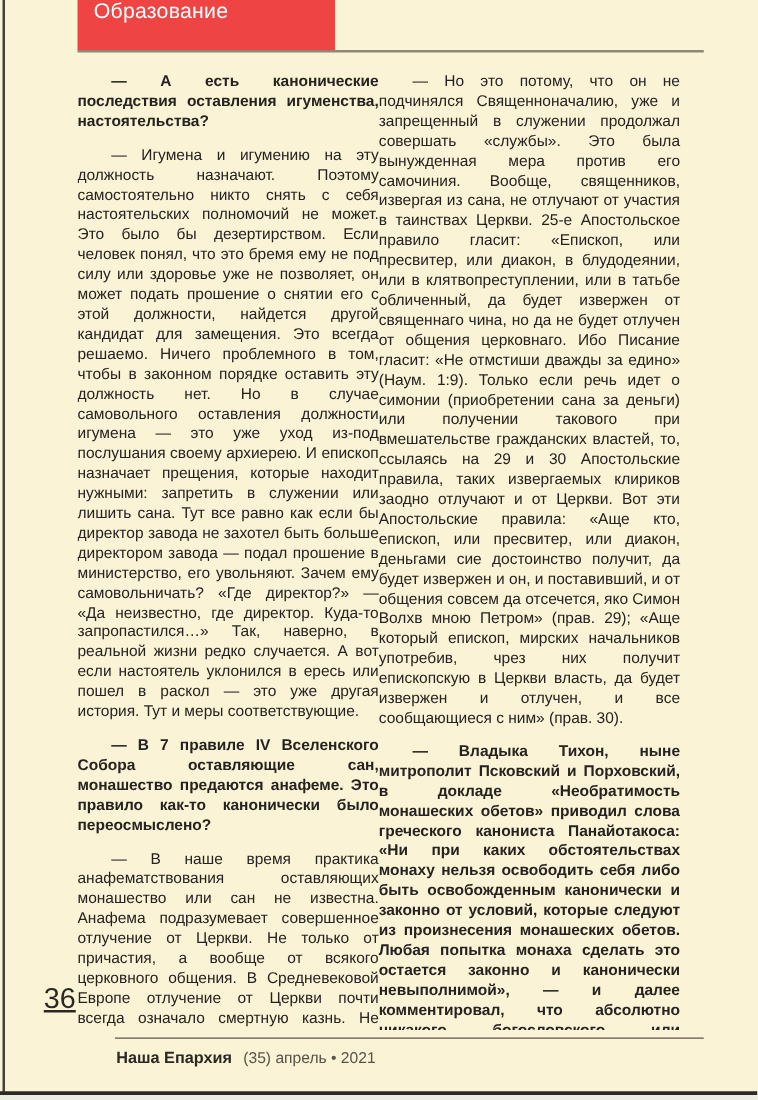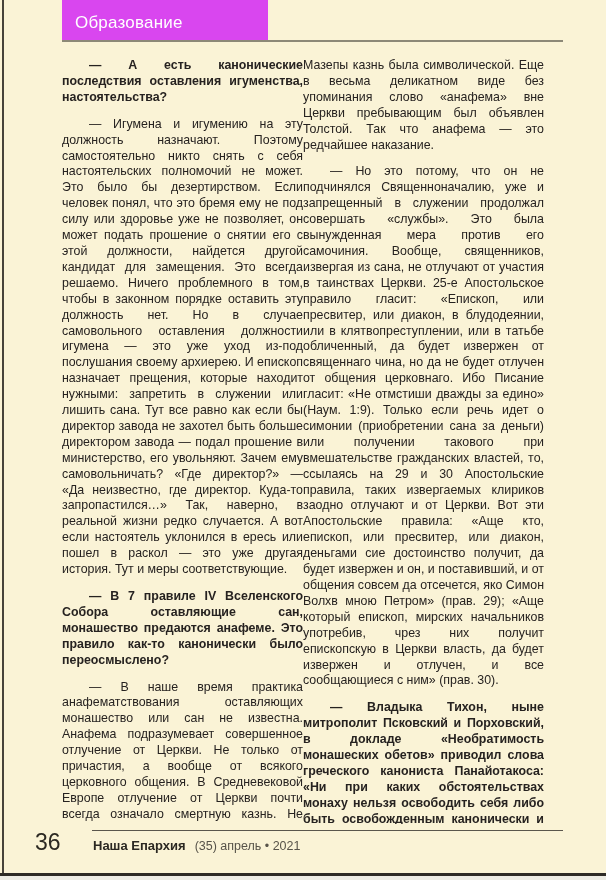--- a/index.html
+++ b/index.html
@@ -10,23 +10,23 @@
     color:#262220;
   }
   
   .frame-left{position:absolute;left:2px;top:0;width:2px;height:875px;background:#46423a;}
   .frame-bottom{position:absolute;left:0;top:873px;width:606px;height:3px;background:#2e2b26;}
   .below-page{position:absolute;left:0;top:876px;width:606px;height:4px;background:#edece4;}
 
   
   .tab{
     position:absolute;left:62px;top:0;width:206px;height:40px;
-    background:#d946ef;
-    display:flex;align-items:flex-end;
-    padding:0 0 7px 13px;box-sizing:border-box;
+    background:#ef4444;
+    display:flex;align-items:center;
+    padding:0 0 23px 13px;box-sizing:border-box;
   }
   .tab span{color:#ffffff;font-size:17px;letter-spacing:.2px;}
   .header-rule{position:absolute;left:62px;top:40px;width:501px;height:2px;background:#8c8877;}
 
   
   .columns{
     position:absolute;left:62px;top:58px;width:501px;height:766px;
     display:flex;overflow:hidden;
   }
   .col{width:241px;flex:0 0 241px;}
@@ -35,21 +35,21 @@
     font-size:12.4px;line-height:15.9px;
     text-align:justify;
     text-indent:27px;
   }
   .col p.q{font-weight:bold;}
   .col p.noindent{text-indent:0;}
   .col p:last-child{margin-bottom:0;}
 
   
   .footer-rule{position:absolute;left:92px;top:830px;width:471px;height:1px;background:#5a564c;}
-  .footer-pagenum{position:absolute;left:35px;top:829px;font-size:23px;color:#2b2822;}
+  .footer-pagenum{position:absolute;left:35px;top:785px;font-size:23px;color:#2b2822;text-decoration:underline;}
   .footer-text{position:absolute;left:93px;top:838px;font-size:13px;}
   .footer-text .mag{font-weight:bold;color:#2b2822;margin-top:35px;}
   .footer-text .issue{font-weight:normal;color:#575349;margin-left:9px;font-size:12.5px;}
 </style>
 </head>
 <body>
 
 <div class="tab">
   <span>Образование</span>
 </div>
@@ -57,21 +57,20 @@
 
 <div class="columns">
   <div class="col">
     <p class="q">— А есть канонические последствия оставления игуменства, настоятельства?</p>
     <p>— Игумена и игумению на эту должность назначают. Поэтому самостоятельно никто снять с себя настоятельских полномочий не может. Это было бы дезертирством. Если человек понял, что это бремя ему не под силу или здоровье уже не позволяет, он может подать прошение о снятии его с этой должности, найдется другой кандидат для замещения. Это всегда решаемо. Ничего проблемного в том, чтобы в законном порядке оставить эту должность нет. Но в случае самовольного оставления должности игумена — это уже уход из-под послушания своему архиерею. И епископ назначает прещения, которые находит нужными: запретить в служении или лишить сана. Тут все равно как если бы директор завода не захотел быть больше директором завода — подал прошение в министерство, его увольняют. Зачем ему самовольничать? «Где директор?» — «Да неизвестно, где директор. Куда-то запропастился…» Так, наверно, в реальной жизни редко случается. А вот если настоятель уклонился в ересь или пошел в раскол — это уже другая история. Тут и меры соответствующие.</p>
     <p class="q">— В 7 правиле IV Вселенского Собора оставляющие сан, монашество предаются анафеме. Это правило как-то канонически было переосмыслено?</p>
     <p>— В наше время практика анафематствования оставляющих монашество или сан не известна. Анафема подразумевает совершенное отлучение от Церкви. Не только от причастия, а вообще от всякого церковного общения. В Средневековой Европе отлучение от Церкви почти всегда означало смертную казнь. Не церковными, а гражданскими властями.</p>
 
   </div>
   <div class="col">
-    <p class="noindent">Мазепы казнь была символической. Еще в весьма деликатном виде без упоминания слово «анафема» вне Церкви пребывающим был объявлен Толстой. Так что анафема — это редчайшее наказание.</p>
     <p>— Но это потому, что он не подчинялся Священноначалию, уже и запрещенный в служении продолжал совершать «службы». Это была вынужденная мера против его самочиния. Вообще, священников, извергая из сана, не отлучают от участия в таинствах Церкви. 25-е Апостольское правило гласит: «Епископ, или пресвитер, или диакон, в блудодеянии, или в клятвопреступлении, или в татьбе обличенный, да будет извержен от священнаго чина, но да не будет отлучен от общения церковнаго. Ибо Писание гласит: «Не отмстиши дважды за едино» (Наум. 1:9). Только если речь идет о симонии (приобретении сана за деньги) или получении такового при вмешательстве гражданских властей, то, ссылаясь на 29 и 30 Апостольские правила, таких извергаемых клириков заодно отлучают и от Церкви. Вот эти Апостольские правила: «Аще кто, епископ, или пресвитер, или диакон, деньгами сие достоинство получит, да будет извержен и он, и поставивший, и от общения совсем да отсечется, яко Симон Волхв мною Петром» (прав. 29); «Аще который епископ, мирских начальников употребив, чрез них получит епископскую в Церкви власть, да будет извержен и отлучен, и все сообщающиеся с ним» (прав. 30).</p>
     <p class="q">— Владыка Тихон, ныне митрополит Псковский и Порховский, в докладе «Необратимость монашеских обетов» приводил слова греческого канониста Панайотакоса: «Ни при каких обстоятельствах монаху нельзя освободить себя либо быть освобожденным канонически и законно от условий, которые следуют из произнесения монашеских обетов. Любая попытка монаха сделать это остается законно и канонически невыполнимой», — и далее комментировал, что абсолютно никакого богословского или канонического обоснования на подобное действие найти не удается. Почему тогда возникают подобного рода допущения?</p>
   </div>
 </div>
 
 <div class="footer-rule"></div>
 <div class="footer-pagenum">36</div>
 <div class="footer-text">
   <span class="mag">Наша Епархия</span><span class="issue">(35) апрель • 2021</span>
 </div>

